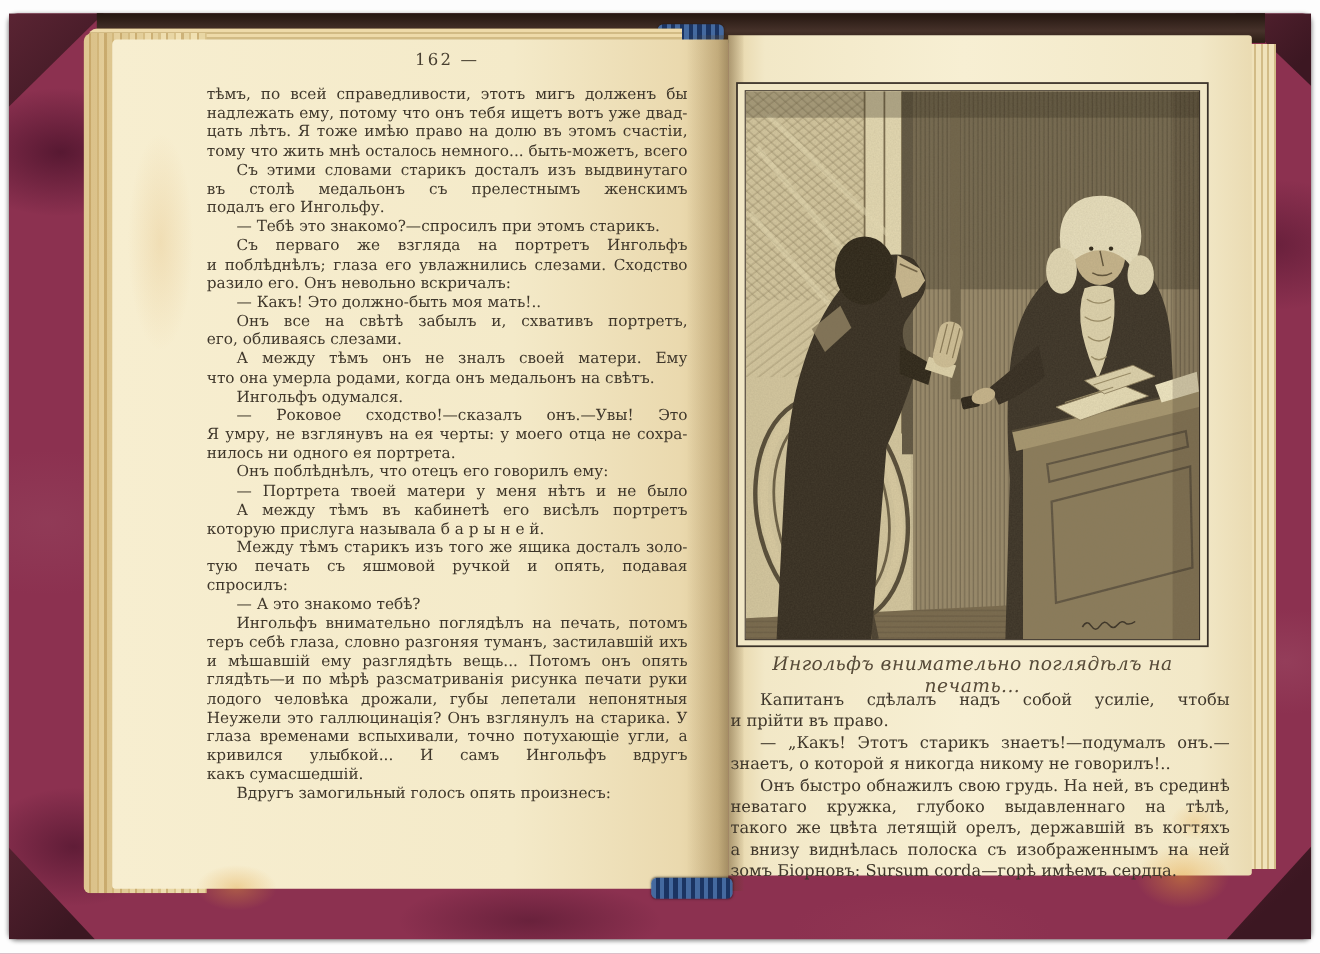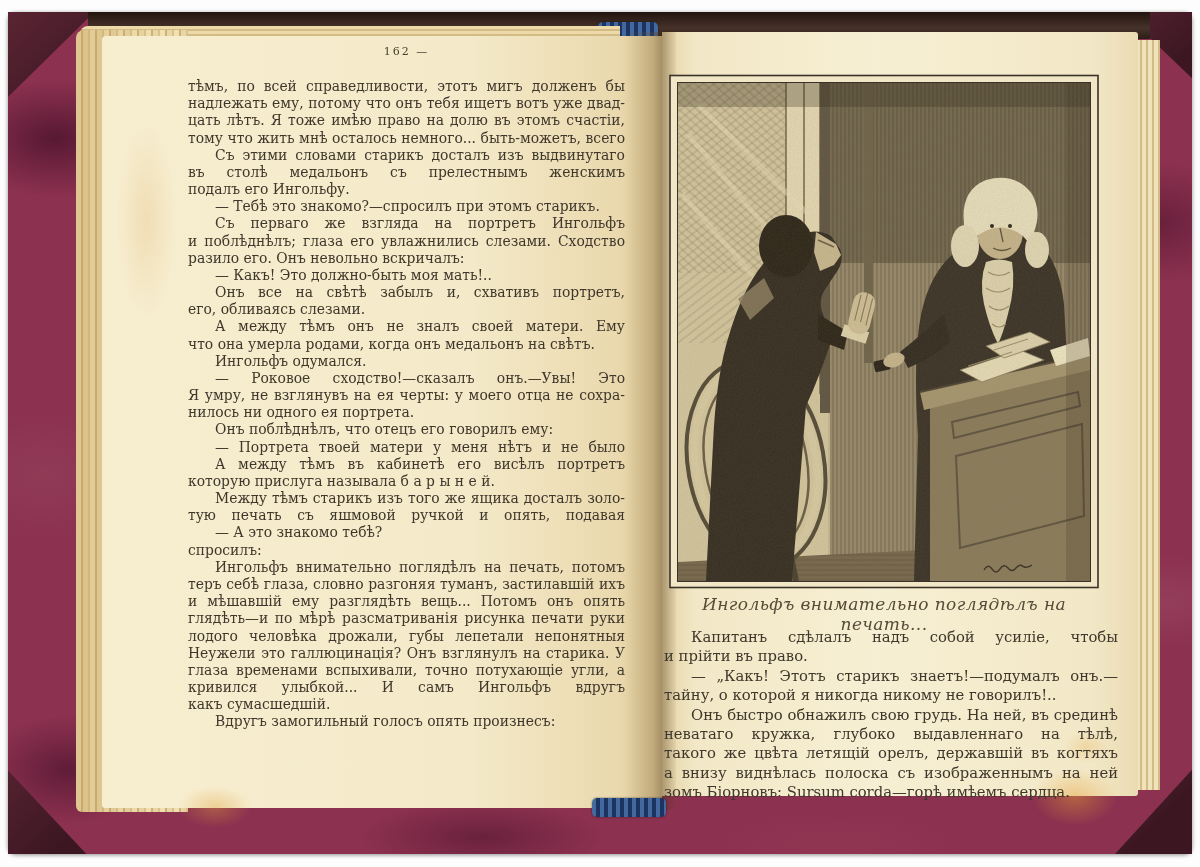--- a/index.html
+++ b/index.html
@@ -52,21 +52,21 @@
   .stain.s1{left:178px;top:786px;width:74px;height:42px;
     background:radial-gradient(ellipse,rgba(224,160,60,.38),rgba(224,160,60,0) 70%);}
   .stain.s2{left:1032px;top:768px;width:86px;height:58px;
     background:radial-gradient(ellipse,rgba(228,158,52,.45),rgba(228,158,52,0) 70%);}
   .stain.s3{left:1064px;top:730px;width:44px;height:34px;
     background:radial-gradient(ellipse,rgba(228,158,52,.25),rgba(228,158,52,0) 70%);}
   .stain.s4{left:116px;top:120px;width:60px;height:200px;
     background:radial-gradient(ellipse,rgba(210,150,60,.18),rgba(210,150,60,0) 70%);}
 
   
-  .pagenum{left:188px;top:45px;width:437px;text-align:center;font-size:11px;
+  .pagenum{left:188px;top:45px;width:437px;text-align:center;font-size:15px;
     color:#483f30;letter-spacing:2px;}
   .textcol{color:#3f372b;}
   .text-left{left:188px;top:78px;width:437px;font-size:13.9px;}
   .text-left .tline{line-height:17.18px;height:17.18px;}
   .text-right{left:664px;top:627px;width:454px;font-size:14.8px;}
   .text-right .tline{line-height:19.4px;height:19.4px;}
   .tline{text-align:justify;text-align-last:justify;white-space:normal;overflow:hidden;}
   .tline.end{text-align-last:auto;}
   .tline.ind{text-indent:27px;}
 
@@ -122,22 +122,22 @@
     <div class="tline ind end">Ингольфъ одумался.</div>
     <div class="tline ind">— Роковое сходство!—сказалъ онъ.—Увы! Это возможно.</div>
     <div class="tline">Я умру, не взглянувъ на ея черты: у моего отца не сохра-</div>
     <div class="tline end">нилось ни одного ея портрета.</div>
     <div class="tline ind end">Онъ поблѣднѣлъ, что отецъ его говорилъ ему:</div>
     <div class="tline ind end">— Портрета твоей матери у меня нѣтъ и не было никогда.</div>
     <div class="tline ind">А между тѣмъ въ кабинетѣ его висѣлъ портретъ женщины,</div>
     <div class="tline end">которую прислуга называла б а р ы н е й.</div>
     <div class="tline ind">Между тѣмъ старикъ изъ того же ящика досталъ золо-</div>
     <div class="tline">тую печать съ яшмовой ручкой и опять, подавая Ингольфу,</div>
+    <div class="tline end">спросилъ:</div>
     <div class="tline ind end">— А это знакомо тебѣ?</div>
-    <div class="tline end">спросилъ:</div>
     <div class="tline ind">Ингольфъ внимательно поглядѣлъ на печать, потомъ про-</div>
     <div class="tline">теръ себѣ глаза, словно разгоняя туманъ, застилавшій ихъ</div>
     <div class="tline">и мѣшавшій ему разглядѣть вещь... Потомъ онъ опять сталъ</div>
     <div class="tline">глядѣть—и по мѣрѣ разсматриванія рисунка печати руки мо-</div>
     <div class="tline">лодого человѣка дрожали, губы лепетали непонятныя фразы...</div>
     <div class="tline">Неужели это галлюцинація? Онъ взглянулъ на старика. У того</div>
     <div class="tline">глаза временами вспыхивали, точно потухающіе угли, а ротъ</div>
     <div class="tline">кривился улыбкой... И самъ Ингольфъ вдругъ расхохотался</div>
     <div class="tline end">какъ сумасшедшій.</div>
     <div class="tline ind end">Вдругъ замогильный голосъ опять произнесъ:</div>
@@ -247,19 +247,19 @@
   </g>
 </svg>
 </div>
 
 <div class="abs caption">Ингольфъ внимательно поглядѣлъ на печать...</div>
 
 <div class="abs textcol text-right">
     <div class="tline ind">Капитанъ сдѣлалъ надъ собой усиліе, чтобы опомниться</div>
     <div class="tline end">и прійти въ право.</div>
     <div class="tline ind">— „Какъ! Этотъ старикъ знаетъ!—подумалъ онъ.—Знаетъ</div>
-    <div class="tline end">тайну, о которой я никогда никому не говорилъ!..</div>
+    <div class="tline end">знаетъ, о которой я никогда никому не говорилъ!..</div>
     <div class="tline ind">Онъ быстро обнажилъ свою грудь. На ней, въ срединѣ си-</div>
     <div class="tline">неватаго кружка, глубоко выдавленнаго на тѣлѣ, выдѣлялся</div>
     <div class="tline">такого же цвѣта летящій орелъ, державшій въ когтяхъ сердце,</div>
     <div class="tline">а внизу виднѣлась полоска съ изображеннымъ на ней деви-</div>
     <div class="tline end">зомъ Біорновъ: Sursum corda—горѣ имѣемъ сердца.</div>
   </div>
 
 </body></html>

